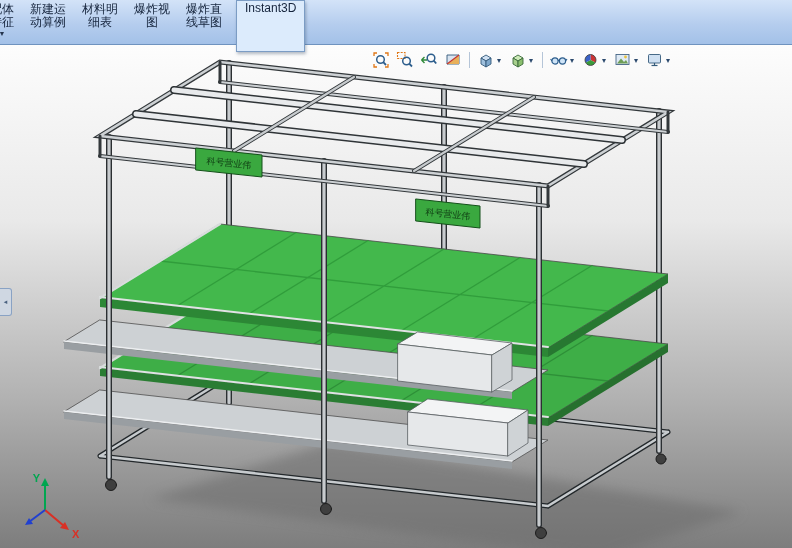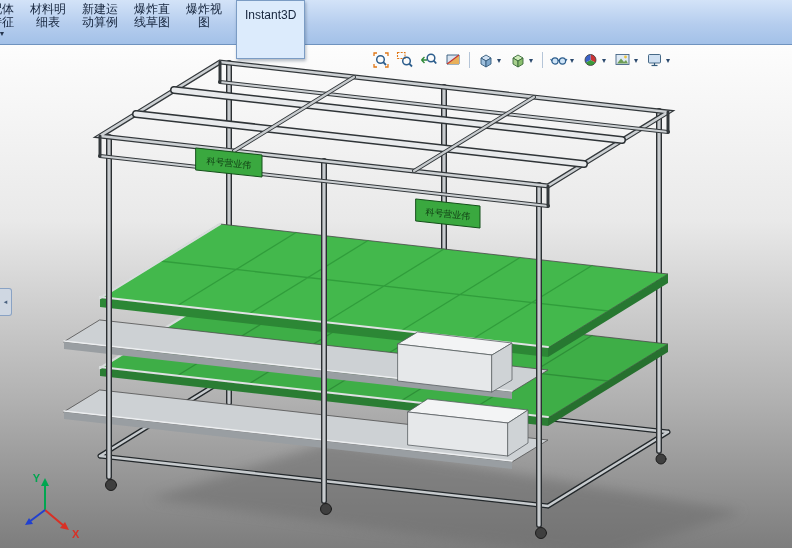--- a/index.html
+++ b/index.html
@@ -9,21 +9,21 @@
   
   .cmdbar{position:absolute;top:0;left:0;right:0;height:44px;z-index:10;
     background:linear-gradient(180deg,#d3e3f8 0%,#b5cdee 55%,#a3c1e8 100%);
     border-bottom:1px solid #6f93bf;display:flex;align-items:flex-start;overflow:visible;}
   .cm-btn{display:flex;flex-direction:column;align-items:center;justify-content:flex-start;
     padding:3px 8px 0;font-size:12px;color:#15243c;line-height:13px;cursor:default;height:41px;}
   .cm-btn .l{white-space:nowrap;height:13px;}
   .cm-arrow{font-size:7px;color:#25354d;margin-top:1px;line-height:7px;}
   .cm-btn.clipped{margin-left:-18px;}
   .cm-btn.active{background:#dcebfc;border:1px solid #7b9cc4;height:49px;z-index:12;
-    box-shadow:1px 2px 3px rgba(40,60,90,.35);padding-top:8px;text-align:right;}
+    box-shadow:1px 2px 3px rgba(40,60,90,.35);padding-top:1px;text-align:right;}
 
   
   .viewport{position:absolute;top:44px;left:0;right:0;bottom:0;}
   .viewport svg.scene{position:absolute;top:0;left:0;}
 
   
   .headsup{position:absolute;top:6px;left:370px;display:flex;align-items:center;gap:2px;z-index:5;}
   .hu-btn{width:22px;height:20px;display:flex;align-items:center;justify-content:center;border-radius:2px;}
   .hu-arrow{font-size:8px;color:#2c4a6e;margin-left:-2px;width:8px;}
   .hu-sep{width:1px;height:16px;background:#8fa8c4;opacity:.65;margin:0 3px;}
@@ -36,34 +36,34 @@
 </head>
 <body>
 
 <div class="cmdbar">
   <div class="cm-btn clipped">
     <span class="l">配体</span>
     <span class="l">特征</span>
     <span class="cm-arrow">▼</span>
   </div>
   <div class="cm-btn">
+    <span class="l">新建运</span>
+    <span class="l">动算例</span>
+  </div>
+  <div class="cm-btn">
     <span class="l">材料明</span>
     <span class="l">细表</span>
   </div>
   <div class="cm-btn">
-    <span class="l">新建运</span>
-    <span class="l">动算例</span>
+    <span class="l">爆炸视</span>
+    <span class="l">图</span>
   </div>
   <div class="cm-btn">
     <span class="l">爆炸直</span>
     <span class="l">线草图</span>
-  </div>
-  <div class="cm-btn">
-    <span class="l">爆炸视</span>
-    <span class="l">图</span>
   </div>
   <div class="cm-btn active" style="margin-left:6px">
     <span class="l">Instant3D</span>
     <span class="l"></span>
   </div>
 </div>
 
 <div class="viewport">
 
   <svg class="scene" width="792" height="504" viewBox="0 0 792 504">

